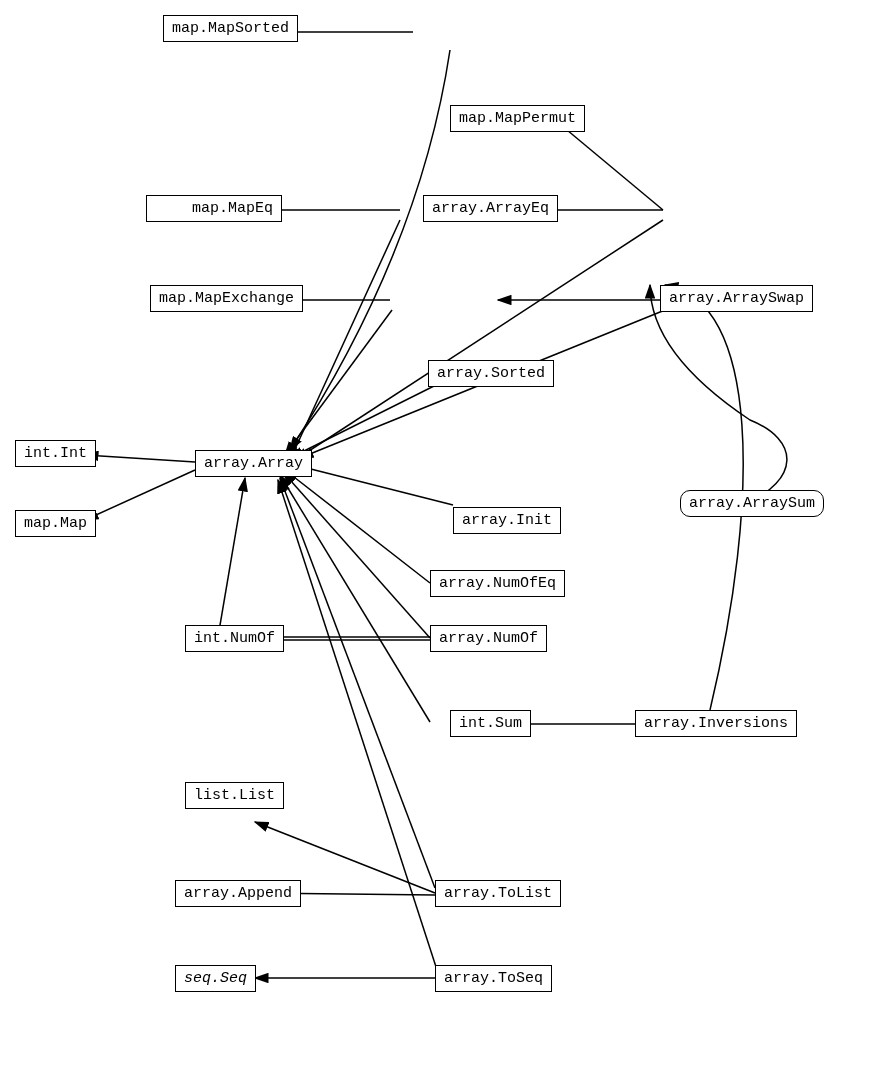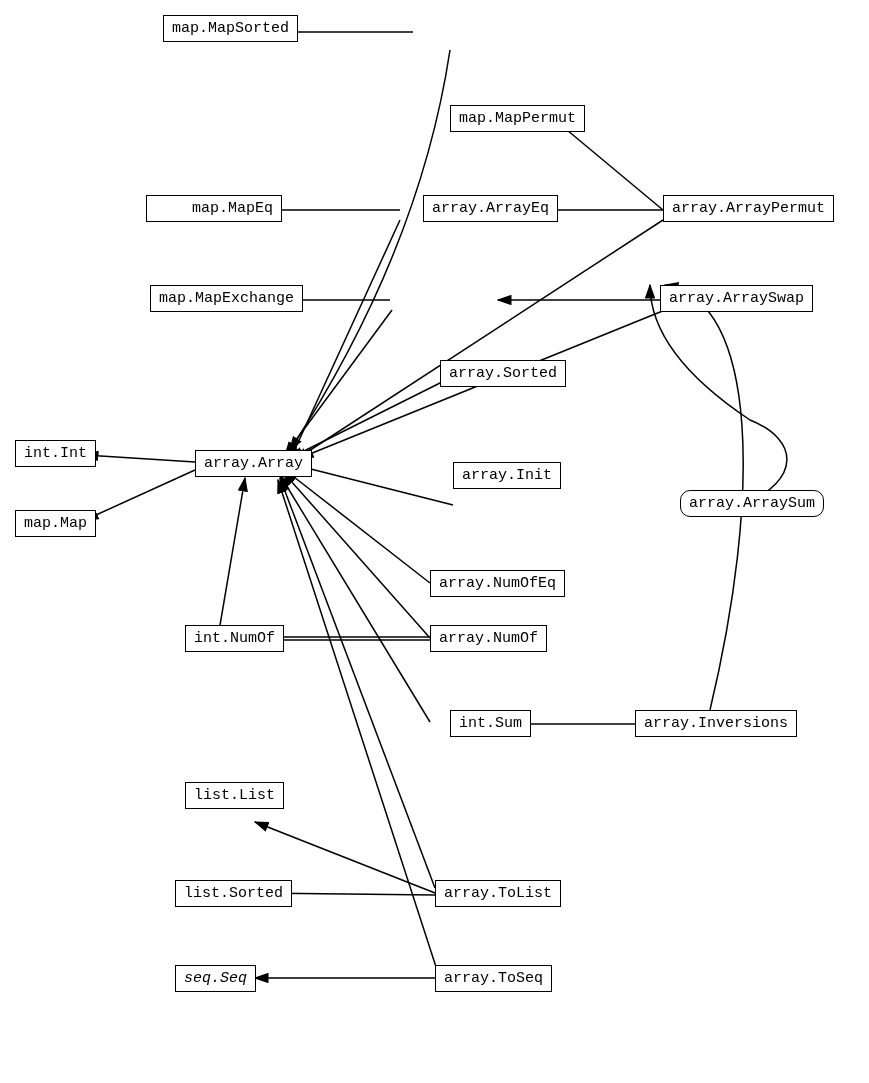--- a/index.html
+++ b/index.html
@@ -101,32 +101,31 @@
     <line x1="438" y1="973" x2="278" y2="480" stroke="#000" stroke-width="1.5" marker-end="url(#arrow)"></line>
 
     <line x1="218" y1="637" x2="245" y2="478" stroke="#000" stroke-width="1.5" marker-end="url(#arrow)"></line>
 
   </svg>
 
   <div class="node-box" style="left:163px; top:15px;">map.MapSorted</div>
   <div class="node-box" style="left:450px; top:105px;font-family:Liberation Mono, monospace;">map.MapPermut</div>
   <div class="node-box" style="left:146px; top:195px;padding-left:45px;">map.MapEq</div>
   <div class="node-box" style="left:376px; top:195px;margin-left:47px;">array.ArrayEq</div>
-  <div class="node-box" style="left:663px; top:195px;">array.ArrayPermut</div>
   <div class="node-box" style="left:150px; top:285px;">map.MapExchange</div>
   <div class="node-box" style="left:660px; top:285px;">array.ArraySwap</div>
-  <div class="node-box" style="left:440px; top:360px;font-family:Liberation Mono, monospace;">array.Sorted</div>
+  <div class="node-box" style="left:428px; top:360px;font-family:Liberation Mono, monospace;">array.Sorted</div>
   <div class="node-box" style="left:15px; top:440px;">int.Int</div>
   <div class="node-box" style="left:195px; top:450px;">array.Array</div>
   <div class="node-box" style="left:15px; top:510px;">map.Map</div>
-  <div class="node-box" style="left:453px; top:462px;">array.Init</div>
+  <div class="node-box" style="left:453px; top:507px;">array.Init</div>
   <div class="node-box" style="left:430px; top:570px;">array.NumOfEq</div>
   <div class="node-box" style="left:185px; top:625px;">int.NumOf</div>
   <div class="node-box" style="left:430px; top:625px;">array.NumOf</div>
   <div class="node-box" style="left:430px; top:710px;margin-left:20px;">int.Sum</div>
   <div class="node-box" style="left:635px; top:710px;">array.Inversions</div>
   <div class="node-box" style="left:680px; top:490px;border-radius:10px;">array.ArraySum</div>
   <div class="node-box" style="left:185px; top:782px;">list.List</div>
-  <div class="node-box" style="left:175px; top:880px;">list.Sorted</div>
+  <div class="node-box" style="left:175px; top:880px;">array.Append</div>
   <div class="node-box" style="left:435px; top:880px;">array.ToList</div>
   <div class="node-box" style="left:175px; top:965px;font-style:italic;">seq.Seq</div>
   <div class="node-box" style="left:435px; top:965px;">array.ToSeq</div>
 </div>
 
 </body></html>

